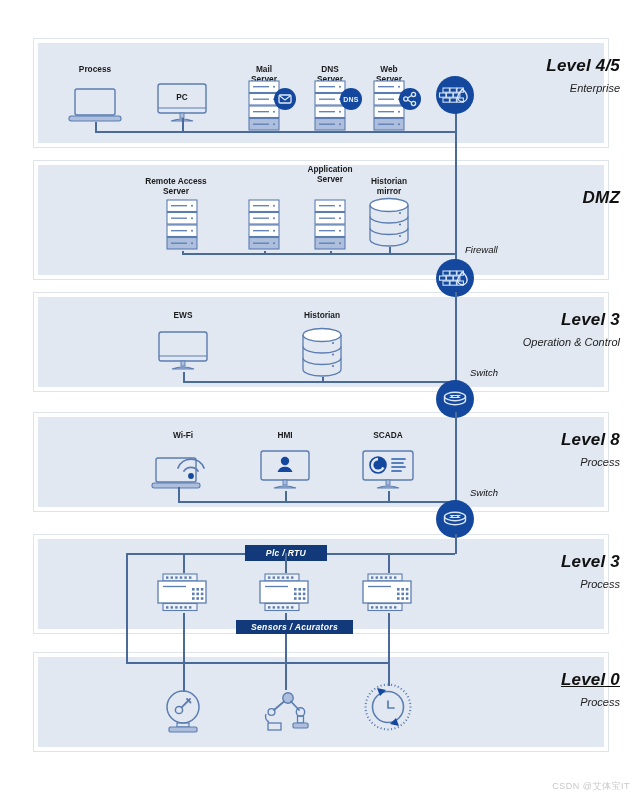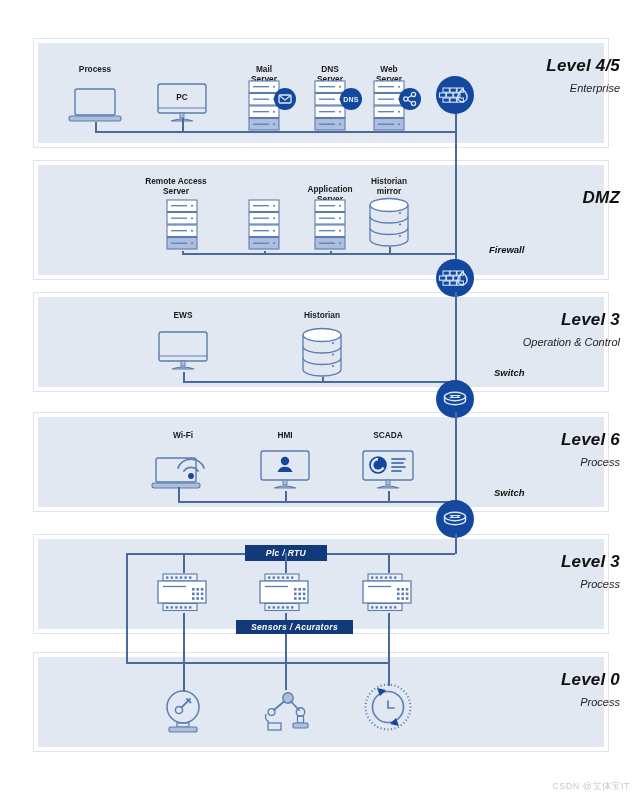--- a/index.html
+++ b/index.html
@@ -9,21 +9,21 @@
 
   
   .level-card{position:absolute;left:33px;width:576px;background:#ffffff;
               border:1px solid #dfe3ea;box-sizing:border-box;padding:5px;}
   .level-inner{position:absolute;left:38px;width:566px;background:#e2e8f2;box-sizing:border-box;}
 
   .lvl-title{position:absolute;right:22px;font-style:italic;font-weight:bold;
              font-size:17px;color:#111111;letter-spacing:.2px;text-align:right;}
   .lvl-sub{position:absolute;right:22px;font-style:italic;font-size:11px;color:#222222;text-align:right;}
 
-  .edge-label{position:absolute;font-style:italic;font-weight:bold;font-size:9.5px;color:#111111;margin-left:24px;}
+  .edge-label{position:absolute;font-style:italic;font-weight:normal;font-size:9.5px;color:#111111;}
 
   
   .nlabel{position:absolute;font-size:8.3px;font-weight:bold;color:#1a1a1a;
           text-align:center;line-height:10px;width:110px;}
 
   
   .ln{position:absolute;background:#4a6b9a;}
   .lnh{height:1.6px;}
   .lnv{width:1.6px;}
 
@@ -51,29 +51,29 @@
     <div class="lvl-sub" style="top:82px;">Enterprise</div>
     <div class="level-card" style="top:160px;height:120px;"></div>
     <div class="level-inner" style="left:38px;top:165px;height:110px;"></div>
     <div class="lvl-title" style="top:188px;">DMZ</div>
     <div class="level-card" style="top:292px;height:100px;"></div>
     <div class="level-inner" style="left:38px;top:297px;height:90px;"></div>
     <div class="lvl-title" style="top:310px;">Level 3</div>
     <div class="lvl-sub" style="top:336px;">Operation &amp; Control</div>
     <div class="level-card" style="top:412px;height:100px;"></div>
     <div class="level-inner" style="left:38px;top:417px;height:90px;"></div>
-    <div class="lvl-title" style="top:430px;">Level 6</div>
+    <div class="lvl-title" style="top:430px;">Level 8</div>
     <div class="lvl-sub" style="top:456px;">Process</div>
     <div class="level-card" style="top:534px;height:100px;"></div>
     <div class="level-inner" style="left:38px;top:539px;height:90px;"></div>
     <div class="lvl-title" style="top:552px;">Level 3</div>
     <div class="lvl-sub" style="top:578px;">Process</div>
     <div class="level-card" style="top:652px;height:100px;"></div>
     <div class="level-inner" style="left:38px;top:657px;height:90px;"></div>
-    <div class="lvl-title" style="top:670px;">Level 0</div>
+    <div class="lvl-title" style="top:670px;text-decoration:underline;">Level 0</div>
     <div class="lvl-sub" style="top:696px;">Process</div>
     <div class="nlabel" style="left:40px;top:64px;">Process</div>
     <div style="position:absolute;left:0;top:86px;width:642px;display:flex;justify-content:center;pointer-events:none;">
       <div style="position:absolute;left:95px;top:0;transform:translateX(-50%);">
         <svg width="56" height="40" viewBox="0 0 56 40">
           <rect x="8" y="3" width="40" height="26" rx="2" fill="none" stroke="#5b7db1" stroke-width="1.4"></rect>
           <rect x="2" y="30" width="52" height="5" rx="2.2" fill="#aebfdd" stroke="#5b7db1" stroke-width="1.1"></rect>
         </svg>
       </div>
     </div>
@@ -216,21 +216,21 @@
           <circle cx="27" cy="21.2" r="1" fill="#5b7db1"></circle>
           <rect x="2" y="28" width="30" height="11.5" fill="#ffffff" stroke="#5b7db1" stroke-width="1.1"></rect>
           <line x1="6" y1="33.7" x2="22" y2="33.7" stroke="#5b7db1" stroke-width="1.3"></line>
           <circle cx="27" cy="33.7" r="1" fill="#5b7db1"></circle>
           <rect x="2" y="40.5" width="30" height="11.5" fill="#aebfdd" stroke="#5b7db1" stroke-width="1.1"></rect>
           <line x1="6" y1="46.2" x2="22" y2="46.2" stroke="#5b7db1" stroke-width="1.3"></line>
           <circle cx="27" cy="46.2" r="1" fill="#5b7db1"></circle>
         </svg>
       </div>
     </div>
-    <div class="nlabel" style="left:275px;top:184px;">Application<br>Server</div>
+    <div class="nlabel" style="left:275px;top:164px;">Application<br>Server</div>
     <div style="position:absolute;left:0;top:197px;width:642px;display:flex;justify-content:center;pointer-events:none;">
       <div style="position:absolute;left:330px;top:0;transform:translateX(-50%);">
         <svg width="34" height="54" viewBox="0 0 34 54">
           <rect x="2" y="3" width="30" height="11.5" fill="#ffffff" stroke="#5b7db1" stroke-width="1.1"></rect>
           <line x1="6" y1="8.7" x2="22" y2="8.7" stroke="#5b7db1" stroke-width="1.3"></line>
           <circle cx="27" cy="8.7" r="1" fill="#5b7db1"></circle>
           <rect x="2" y="15.5" width="30" height="11.5" fill="#ffffff" stroke="#5b7db1" stroke-width="1.1"></rect>
           <line x1="6" y1="21.2" x2="22" y2="21.2" stroke="#5b7db1" stroke-width="1.3"></line>
           <circle cx="27" cy="21.2" r="1" fill="#5b7db1"></circle>
           <rect x="2" y="28" width="30" height="11.5" fill="#ffffff" stroke="#5b7db1" stroke-width="1.1"></rect>

